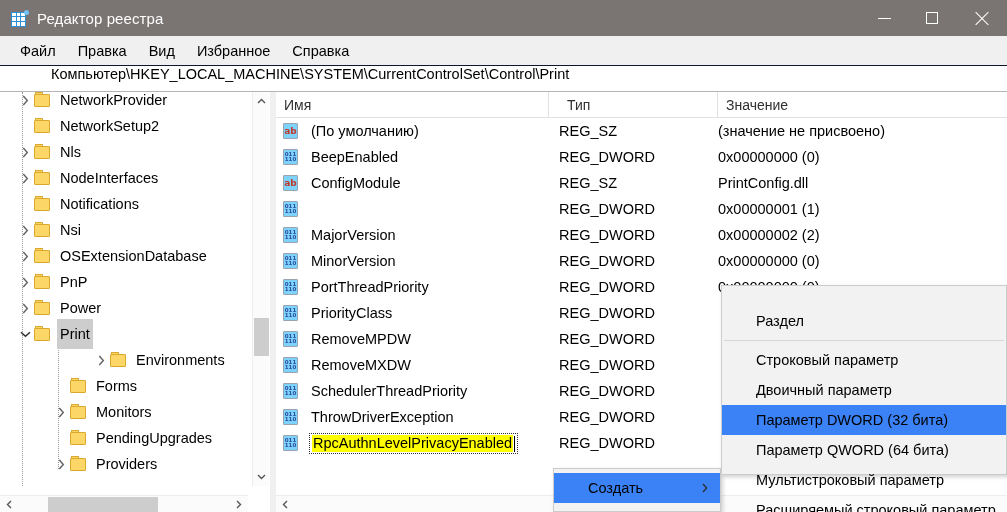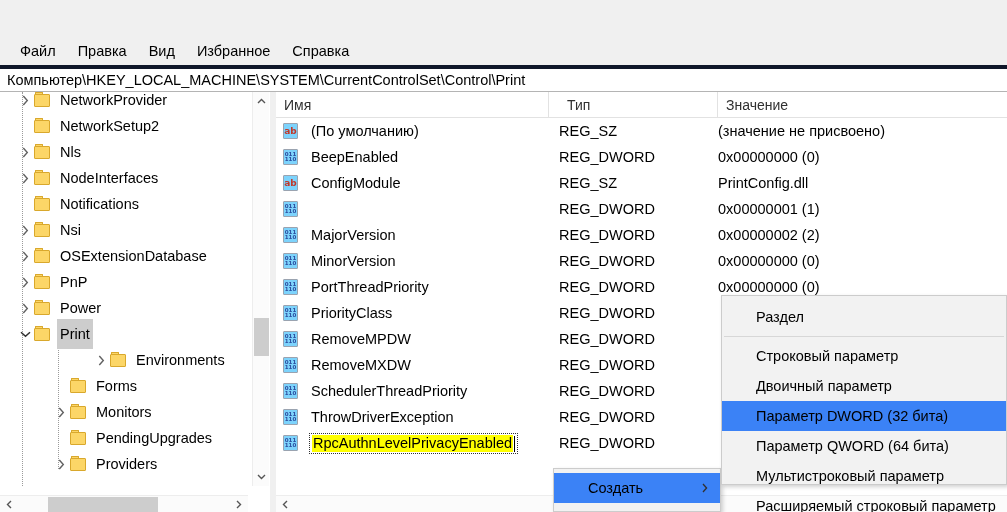--- a/index.html
+++ b/index.html
@@ -93,23 +93,23 @@
     color: #000000;
     padding: 3px 11px;
     white-space: nowrap;
   }
 
   
   .addressbar {
     position: absolute; left: 0; top: 65px;
     width: 1007px; height: 27px;
     background: #ffffff;
-    border-top: 4px solid #0f172a;
+    border-top: 1px solid #0f172a;
     border-bottom: 1px solid #b4b4b4;
-    display: flex; align-items: center;
+    display: flex; align-items: flex-start; padding-left: 44px;
   }
   .address-text {
     font-size: 14.5px; color: #000000;
     padding-left: 7px; white-space: nowrap;
   }
 
   
   .tree-pane {
     position: absolute; left: 0; top: 92px;
     width: 270px; height: 420px;
@@ -337,34 +337,62 @@
     padding-left: 34px;
     white-space: nowrap;
   }
   .ctx-item.hl { background: #3b82f6; }
   .ctx-item .subarrow {
     position: absolute; right: 12px; top: 0; bottom: 0;
     display: flex; align-items: center;
     color: #303030;
   }
   .ctx-sub {
-    left: 721px; top: 295px;
+    left: 721px; top: 285px;
     width: 286px; height: 190px;
-    padding-top: 6px;
+    padding-top: 20px;
   }
   .ctx-sep {
     height: 1px; background: #d7d7d7;
     margin: 4px 2px 4px 2px;
   }
 </style>
 </head>
 <body>
 
 <div class="window">
 
+  <div class="titlebar">
+    <span class="app-icon">
+      <span class="grid">
+          <i></i>
+          <i></i>
+          <i></i>
+          <i></i>
+          <i></i>
+          <i></i>
+          <i></i>
+          <i></i>
+          <i></i>
+        </span>
+      <span class="dot"></span>
+    </span>
+    <span class="title-text">Редактор реестра</span>
+    <div class="winbtns">
+      <div class="winbtn">
+          <span class="min"></span>
+        </div>
+      <div class="winbtn">
+          <span class="max"></span>
+        </div>
+      <div class="winbtn">
+          <span class="close"></span>
+        </div>
+    </div>
+  </div>
 
   <div class="menubar">
     <div class="menuitem">Файл</div>
     <div class="menuitem">Правка</div>
     <div class="menuitem">Вид</div>
     <div class="menuitem">Избранное</div>
     <div class="menuitem">Справка</div>
   </div>
 
   <div class="addressbar">

